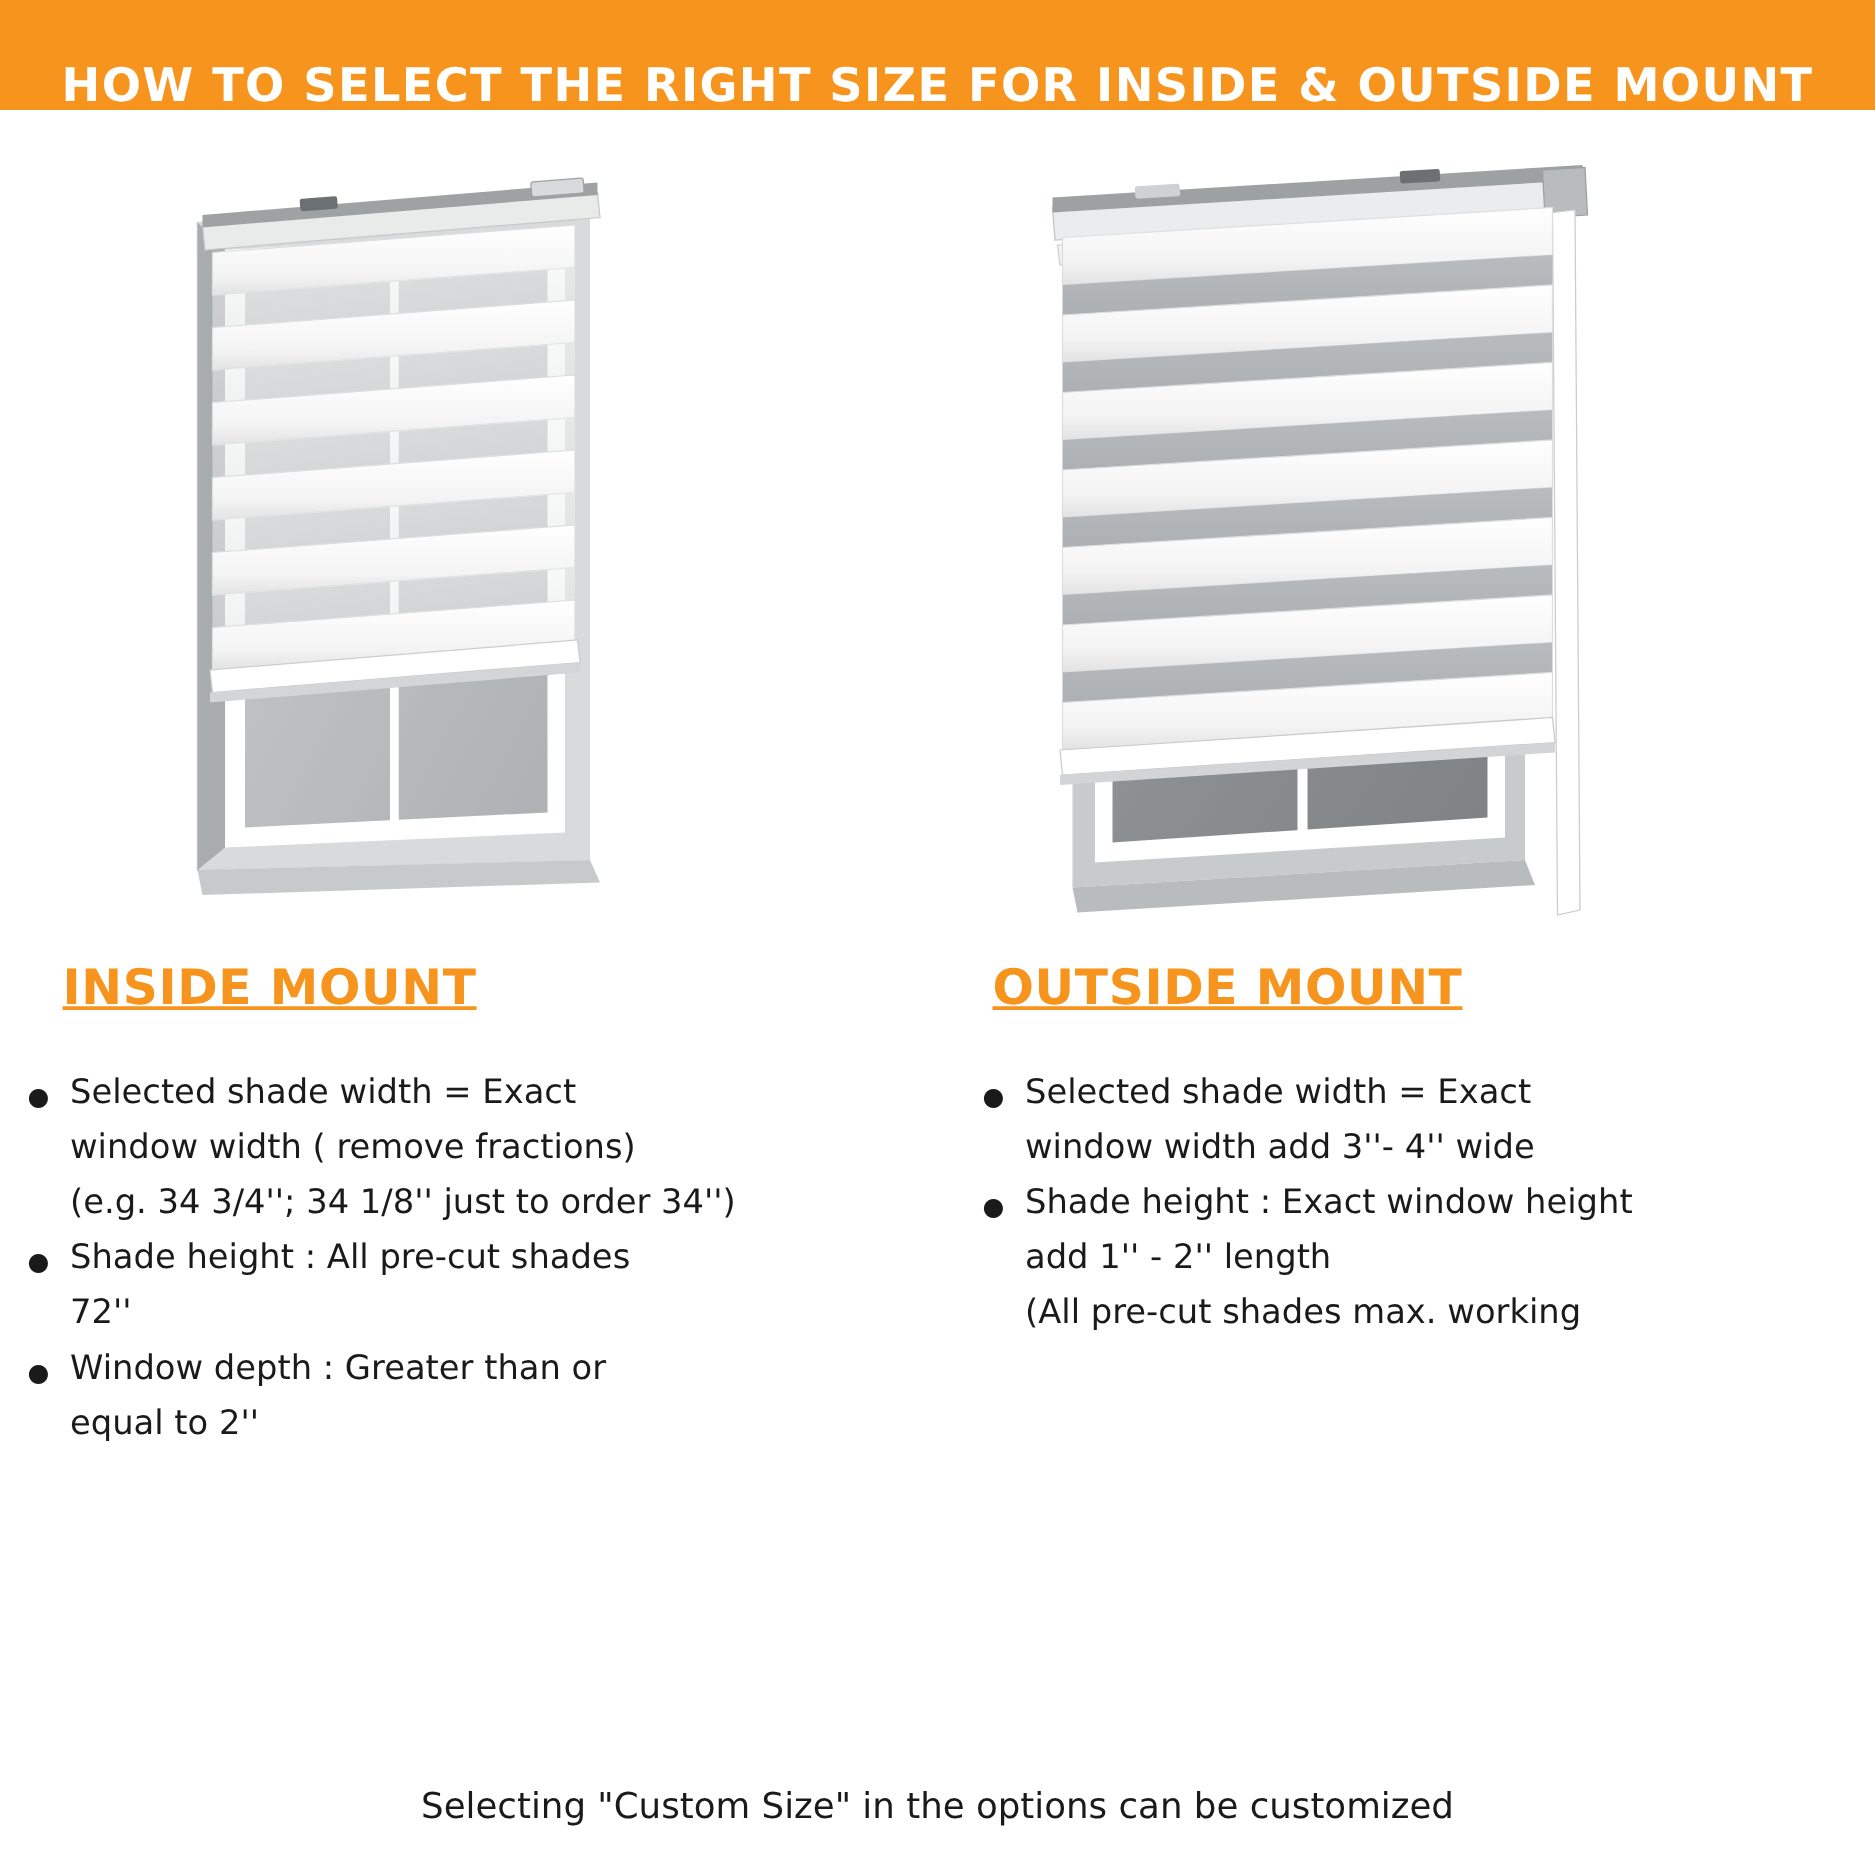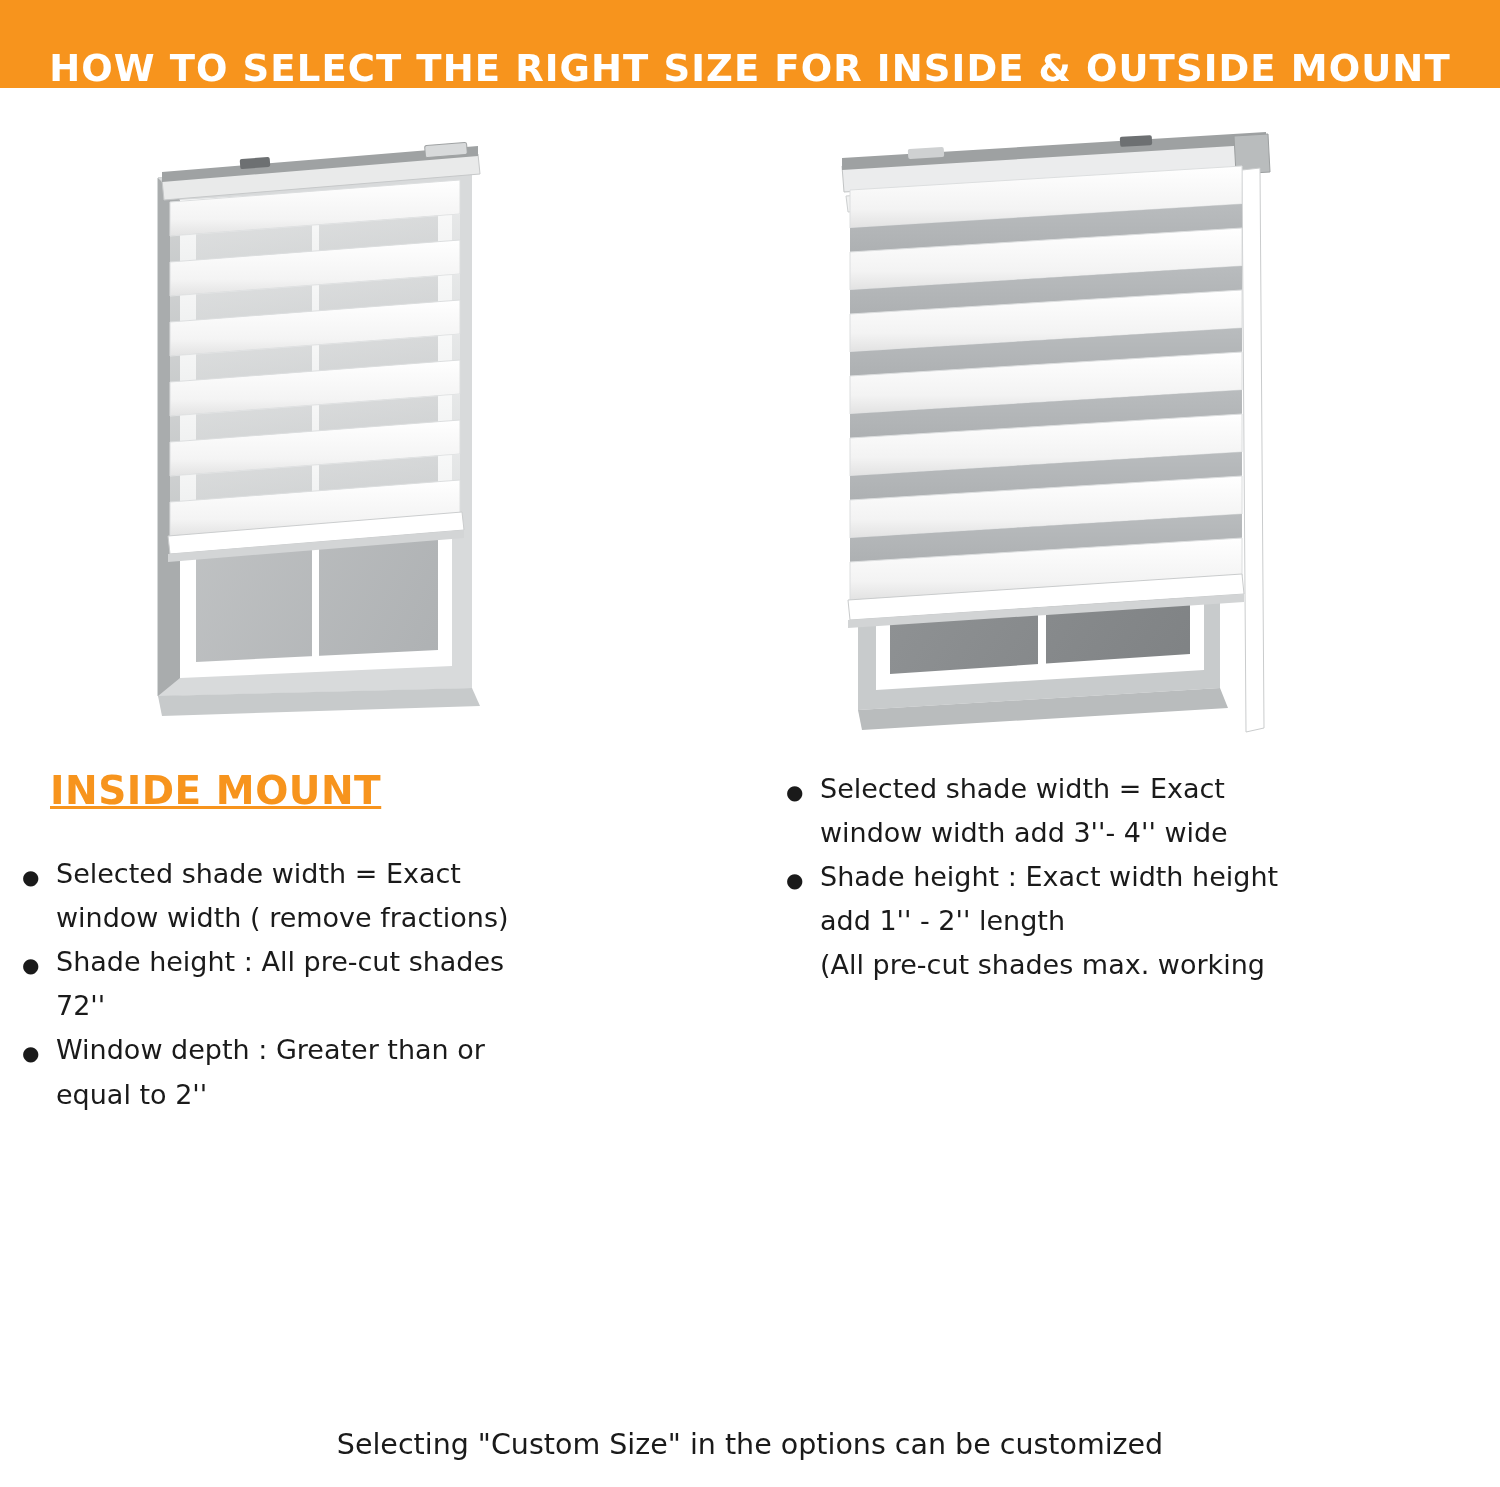--- a/index.html
+++ b/index.html
@@ -246,31 +246,33 @@
   </div>
 </div>
 
 <div class="columns">
 
   <div class="col col-left">
     <div class="col-heading">INSIDE MOUNT</div>
     <ul class="bullet-list">
       <li class="has-bullet">Selected shade width = Exact</li>
       <li class="cont">window width ( remove fractions)</li>
+      <li class="cont">(e.g. 34 3/4''; 34 1/8'' just to order 34'')</li>
       <li class="has-bullet">Shade height : All pre-cut shades</li>
       <li class="cont">72''</li>
       <li class="has-bullet">Window depth : Greater than or</li>
       <li class="cont">equal to 2''</li>
     </ul>
   </div>
 
   <div class="col col-right">
+    <div class="col-heading">OUTSIDE MOUNT</div>
     <ul class="bullet-list">
       <li class="has-bullet">Selected shade width = Exact</li>
       <li class="cont">window width add 3''- 4'' wide</li>
-      <li class="has-bullet">Shade height : Exact width height</li>
+      <li class="has-bullet">Shade height : Exact window height</li>
       <li class="cont">add 1'' - 2'' length</li>
       <li class="cont">(All pre-cut shades max. working</li>
     </ul>
   </div>
 </div>
 
 <div class="footer-note">Selecting "Custom Size" in the options can be customized</div>
 
 </body></html>

